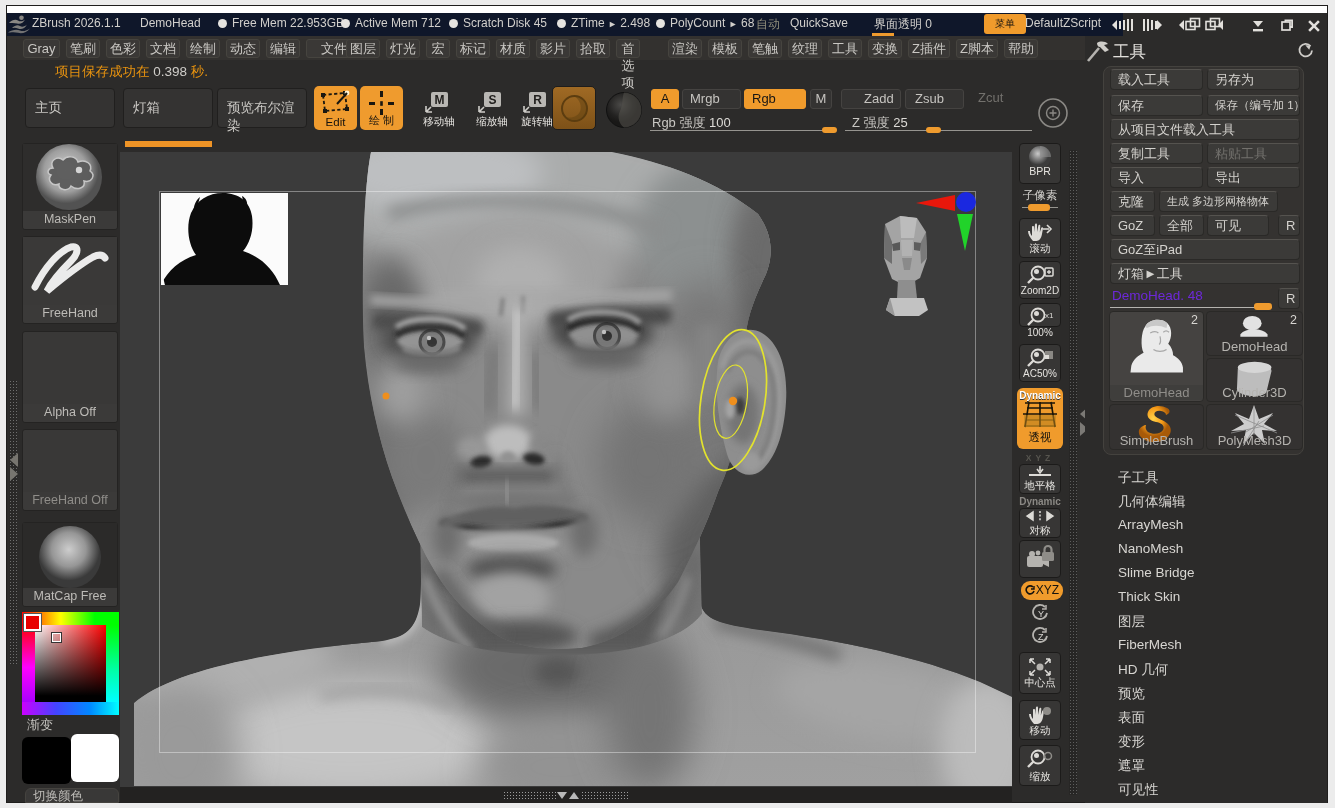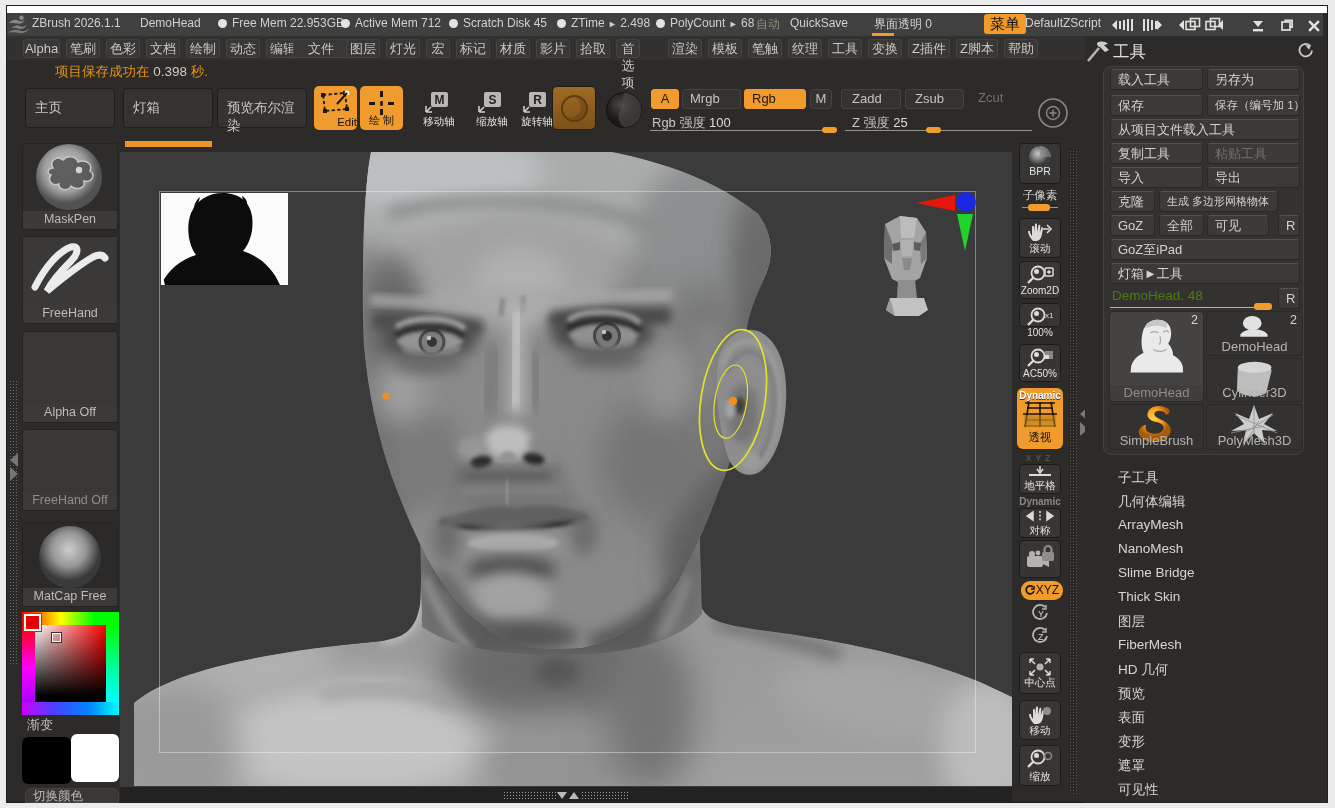--- a/index.html
+++ b/index.html
@@ -1,21 +1,21 @@
 <!DOCTYPE html>
 <html><head><meta charset="utf-8"><style>html,body{margin:0;padding:0;width:1335px;height:808px;overflow:hidden;background:#ececec;
  font-family:"Liberation Sans",sans-serif;-webkit-font-smoothing:antialiased}
 *{box-sizing:border-box}
 .abs{position:absolute}
 #win{position:absolute;left:6px;top:5px;width:1322px;height:798px;background:#2c2b2a;border:1px solid #1f1e1d}
 #whiteband{position:absolute;left:7px;top:6px;width:1320px;height:7px;background:#ffffff}
-#titlebar{position:absolute;left:7px;top:13px;width:1316px;height:23px;background:#404040;color:#d2d0cc;font-size:12px}
+#titlebar{position:absolute;left:7px;top:13px;width:1116px;height:23px;background:#0f172a;color:#d2d0cc;font-size:12px}
 #titlebar .t{position:absolute;top:3px;white-space:nowrap}
 .dot{display:inline-block;width:9px;height:9px;border-radius:50%;background:#e6e4e0;margin-right:5px;vertical-align:-1px}
-#menubtn{position:absolute;left:977px;top:1px;width:42px;height:20px;background:#f09b2c;border-radius:3px;color:#141210;text-align:center;line-height:20px;font-size:15px}
+#menubtn{position:absolute;left:977px;top:1px;width:42px;height:20px;background:#f09b2c;border-radius:3px;color:#141210;text-align:center;line-height:20px;font-size:10px}
 #menurow{position:absolute;left:7px;top:36px;width:1078px;height:24px;background:#33312f}
 .mbtn{position:absolute;top:3px;height:19px;background:#3a3836;border:1px solid #46443f;border-radius:3px;color:#c9c7c3;font-size:13px;line-height:17px;text-align:center}
 #savemsg{position:absolute;left:55px;top:63px;font-size:13.5px;color:#e8930f}
 #savemsg b{color:#cfcdc9;font-weight:normal}
 .tbtn{position:absolute;background:#343332;border:1px solid #201f1e;border-radius:4px;color:#c9c7c3;font-size:13.5px}
 .sm{position:absolute;height:20px;font-size:13px;line-height:18px;text-align:center;border-radius:3px}
 .smd{background:#343332;border:1px solid #454341;color:#c6c4c0}
 .smo{background:#f09b2c;border:1px solid #f09b2c;color:#181614}
 .sldline{position:absolute;height:1px;background:#96948f}
 .sldpill{position:absolute;width:15px;height:6px;border-radius:3px;background:#ef9b2e}
@@ -76,28 +76,28 @@
       <rect x="104.5" y="1.5" width="9" height="8" fill="none" stroke="#e2e0dc" stroke-width="1.6"></rect>
       <path d="M117,8 L112,3 L112,13 Z" transform="rotate(180 114.5 8)"></path>
 <path d="M147,4 L157,4 L152,10 Z"></path>
       <rect x="147" y="12" width="10" height="2.4"></rect>
 <rect x="176" y="5" width="8" height="8" fill="none" stroke="#e2e0dc" stroke-width="1.7"></rect>
       <path d="M178.5,5 L178.5,2.5 L187,2.5 L187,11 L184,11 L184,9 L185.2,9 L185.2,4.2 L180.3,4.2 L180.3,5 Z"></path>
 <path d="M204,3.2 L208,7.2 L212,3.2 L213.8,5 L209.8,9 L213.8,13 L212,14.8 L208,10.8 L204,14.8 L202.2,13 L206.2,9 L202.2,5 Z"></path>
 </svg>
 </div>
 <div id="menurow">
-    <div class="mbtn" style="left:16px;width:37px">Alpha</div>
+    <div class="mbtn" style="left:16px;width:37px">Gray</div>
     <div class="mbtn" style="left:59px;width:34px">笔刷</div>
     <div class="mbtn" style="left:99px;width:34px">色彩</div>
     <div class="mbtn" style="left:139px;width:34px">文档</div>
     <div class="mbtn" style="left:179px;width:34px">绘制</div>
     <div class="mbtn" style="left:219px;width:34px">动态</div>
     <div class="mbtn" style="left:259px;width:34px">编辑</div>
-    <div class="mbtn" style="left:286px;width:56px">文件</div>
+    <div class="mbtn" style="left:299px;width:56px">文件</div>
     <div class="mbtn" style="left:339px;width:34px">图层</div>
     <div class="mbtn" style="left:379px;width:34px">灯光</div>
     <div class="mbtn" style="left:419px;width:24px">宏</div>
     <div class="mbtn" style="left:449px;width:34px">标记</div>
     <div class="mbtn" style="left:489px;width:34px">材质</div>
     <div class="mbtn" style="left:529px;width:34px">影片</div>
     <div class="mbtn" style="left:569px;width:34px">拾取</div>
     <div class="mbtn" style="left:609px;width:24px">首选项</div>
     <div class="mbtn" style="left:661px;width:34px">渲染</div>
     <div class="mbtn" style="left:701px;width:34px">模板</div>
@@ -119,21 +119,21 @@
 <g stroke="#1a1710" stroke-width="1.8" fill="none" stroke-dasharray="3.2 2.4">
 <path d="M3,5 L25,3 L27,19 L5,21 Z"></path>
         </g>
 <rect x="1" y="3" width="4" height="4" fill="#1a1710"></rect>
         <rect x="23" y="1" width="4" height="4" fill="#1a1710"></rect>
 <rect x="25" y="17" width="4" height="4" fill="#1a1710"></rect>
         <rect x="3" y="19" width="4" height="4" fill="#1a1710"></rect>
 <circle cx="27" cy="3" r="2.4" fill="#fff2d0"></circle>
         <path d="M27,3 L17,14" stroke="#1a1710" stroke-width="2"></path>
       </svg>
-<div class="abs" style="left:0;right:0;bottom:2px;text-align:right;font-size:11.5px;color:#16130e">Edit</div>
+<div class="abs" style="left:0;right:0;bottom:2px;text-align:center;font-size:11.5px;color:#16130e">Edit</div>
     </div>
     <div class="abs" style="left:360px;top:86px;width:43px;height:44px;background:#ef9b2e;border-radius:5px">
 <svg class="abs" style="left:8px;top:4px" width="27" height="26" viewBox="0 0 27 26">
 <g fill="#1a1710">
           <rect x="12" y="1" width="3" height="6"></rect>
           <rect x="12" y="19" width="3" height="6"></rect>
 <rect x="1" y="12" width="6" height="3"></rect>
           <rect x="20" y="12" width="6" height="3"></rect>
 <rect x="12.2" y="11.2" width="2.6" height="4.6"></rect>
         </g>
@@ -178,21 +178,21 @@
           <stop offset="100%" stop-color="#191817"></stop>
         </radialGradient>
       </defs>
 <circle cx="19" cy="19" r="17.5" fill="url(#sphg)" stroke="#111" stroke-width="1"></circle>
 <path d="M19,1.5 C28.6,1.5 36.5,9.4 36.5,19 C36.5,28.6 28.6,36.5 19,36.5 C14,33 12,26 15,20 C18,14 17,6 19,1.5 Z" fill="#55534f" opacity=".55"></path>
     </svg>
     <div class="sm smo" style="left:651px;top:89px;width:28px">A</div>
     <div class="sm smd" style="left:682px;top:89px;width:59px;text-align:left;padding-left:7px">Mrgb</div>
     <div class="sm smo" style="left:744px;top:89px;width:62px;text-align:left;padding-left:7px">Rgb</div>
     <div class="sm smd" style="left:810px;top:89px;width:22px">M</div>
-    <div class="sm smd" style="left:841px;top:89px;width:60px;text-align:left;padding-left:10px">Zadd</div>
+    <div class="sm smd" style="left:841px;top:89px;width:60px;text-align:left;padding-left:22px">Zadd</div>
     <div class="sm smd" style="left:905px;top:89px;width:59px;text-align:left;padding-left:9px">Zsub</div>
     <div class="sm" style="left:971px;top:89px;width:52px;color:#73716d;text-align:left;padding-left:7px">Zcut</div>
     <div class="slbl" style="left:652px;top:114px">Rgb 强度 <span style="color:#dddbd7">100</span></div>
     <div class="sldline" style="left:650px;top:130px;width:182px"></div>
     <div class="sldpill" style="left:822px;top:127px"></div>
     <div class="slbl" style="left:852px;top:114px">Z 强度 <span style="color:#dddbd7">25</span></div>
     <div class="sldline" style="left:845px;top:130px;width:187px"></div>
     <div class="sldpill" style="left:926px;top:127px"></div>
     <svg class="abs" style="left:1036px;top:96px" width="34" height="34" viewBox="0 0 34 34">
 <circle cx="17" cy="17" r="14" fill="none" stroke="#8a8884" stroke-width="1.6"></circle>
@@ -583,21 +583,21 @@
 <div class="pbtn" style="left:1110px;top:167px;width:93px;font-size:13px">导入</div>
 <div class="pbtn" style="left:1207px;top:167px;width:93px;font-size:13px">导出</div>
 <div class="pbtn" style="left:1110px;top:191px;width:45px;font-size:13px">克隆</div>
 <div class="pbtn" style="left:1159px;top:191px;width:119px;font-size:11px">生成 多边形网格物体</div>
 <div class="pbtn" style="left:1110px;top:215px;width:45px;font-size:13px">GoZ</div>
 <div class="pbtn" style="left:1159px;top:215px;width:45px;font-size:13px">全部</div>
 <div class="pbtn" style="left:1207px;top:215px;width:62px;font-size:13px">可见</div>
 <div class="pbtn" style="left:1278px;top:215px;width:22px;font-size:13px">R</div>
 <div class="pbtn" style="left:1110px;top:239px;width:190px;font-size:13px">GoZ至iPad</div>
 <div class="pbtn" style="left:1110px;top:263px;width:190px;font-size:13px">灯箱►工具</div>
-<div class="abs" style="left:1112px;top:288px;color:#4d7c0f;font-size:13.5px">DemoHead. 48</div>
+<div class="abs" style="left:1112px;top:288px;color:#6d28d9;font-size:13.5px">DemoHead. 48</div>
 <div class="sldline" style="left:1110px;top:307px;width:162px;background:#b5b3af"></div>
 <div class="sldpill" style="left:1254px;top:303px;width:18px;height:7px"></div>
 <div class="pbtn" style="left:1278px;top:288px;width:22px;font-size:13px">R</div>
 <div class="ptile" style="left:1109px;top:311px;width:95px;height:91px;background:#454341">
 <svg width="93" height="72" viewBox="0 0 93 72">
 <g transform="translate(9,3) scale(0.82)">
         <g fill="#eaeaea">
           <path d="M32,14 C36,5 52,3 59,10 C65,16 65,27 60,35 C64,39 66,44 66,49 C72,52 77,57 78,64 L78,70 L14,70 L15,62 C17,54 24,49 30,46 C26,39 27,20 32,14 Z"></path>
         </g>
 <path d="M38,22 C42,20 46,20 48,22 M54,21 C56,19 59,19 61,21 M50,26 C51,30 51,34 49,36 M42,42 C46,45 54,45 58,42" stroke="#a8a8a8" stroke-width="1.5" fill="none"></path>

